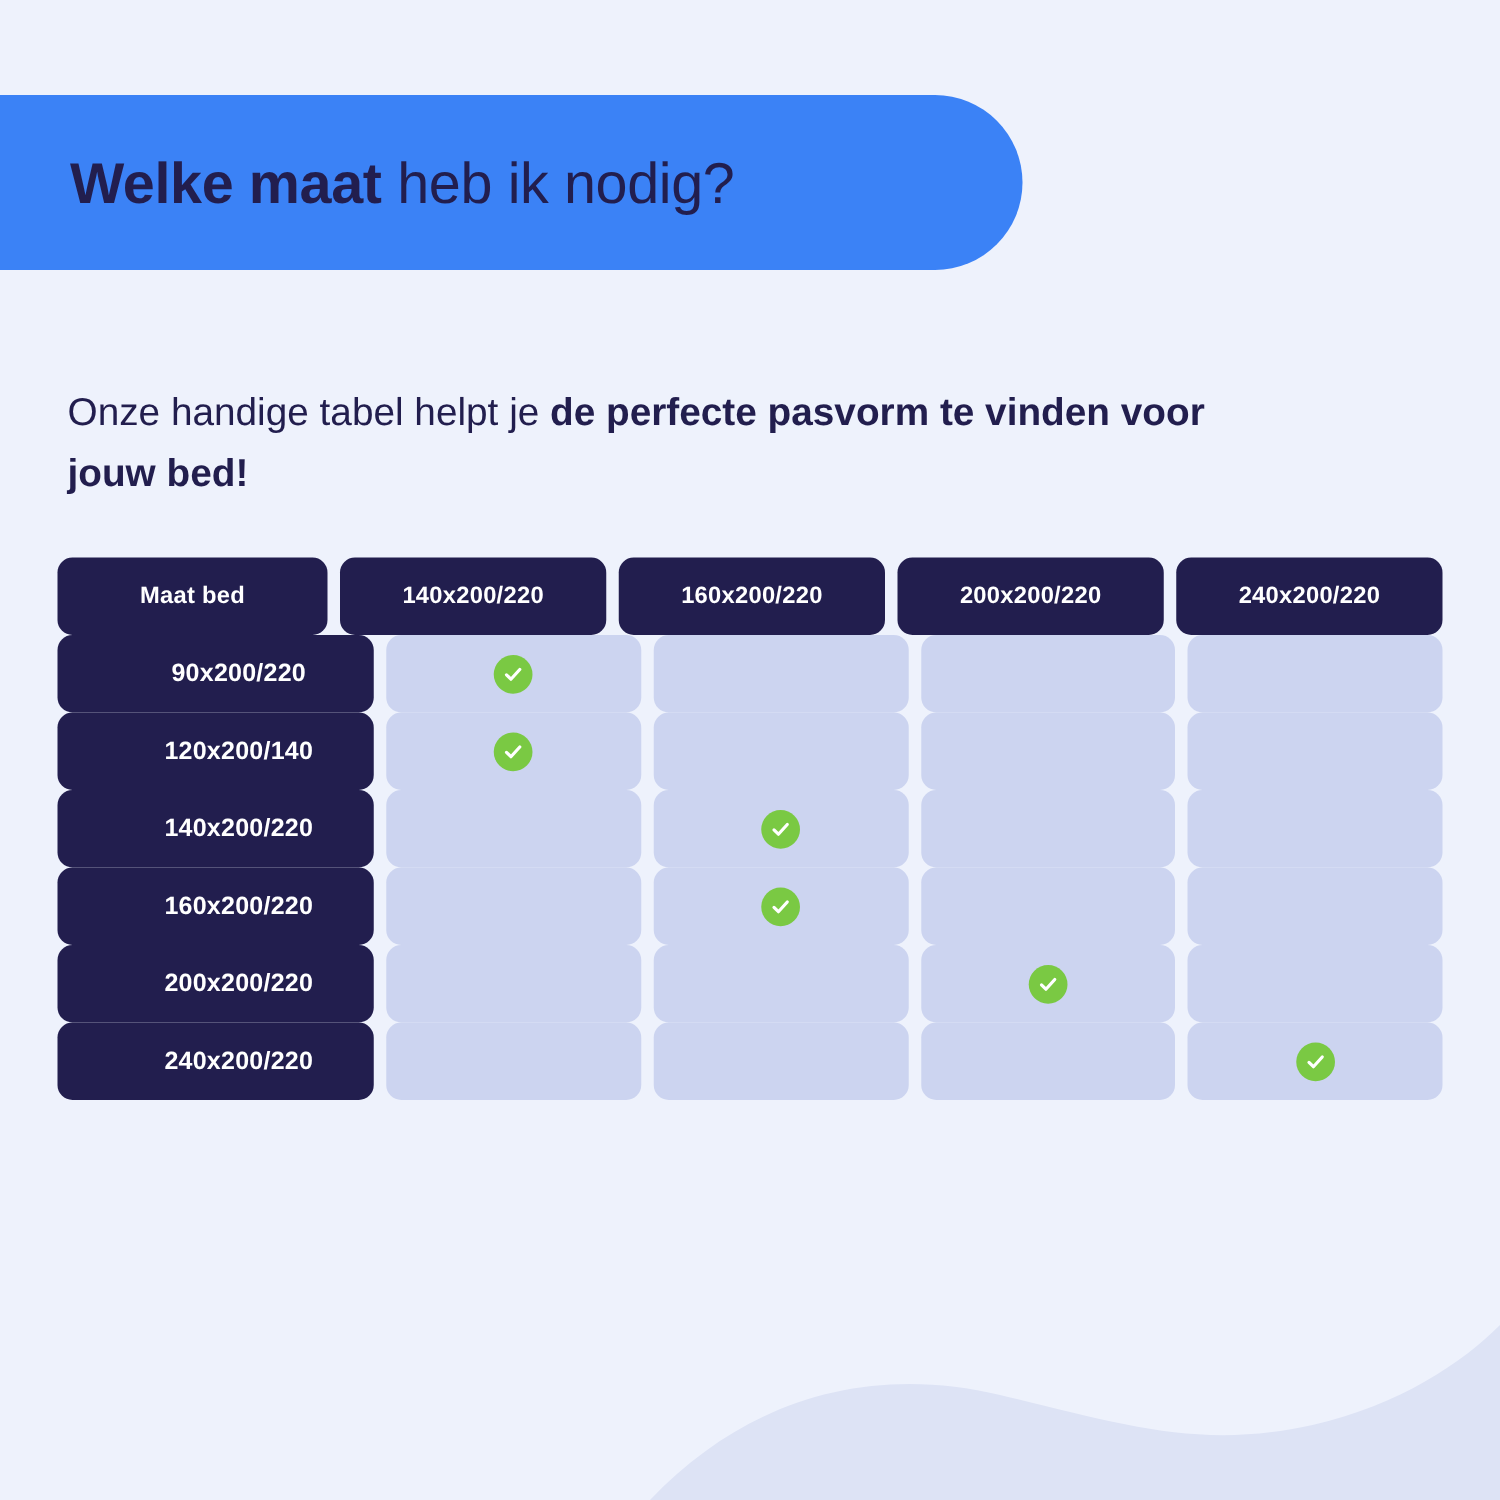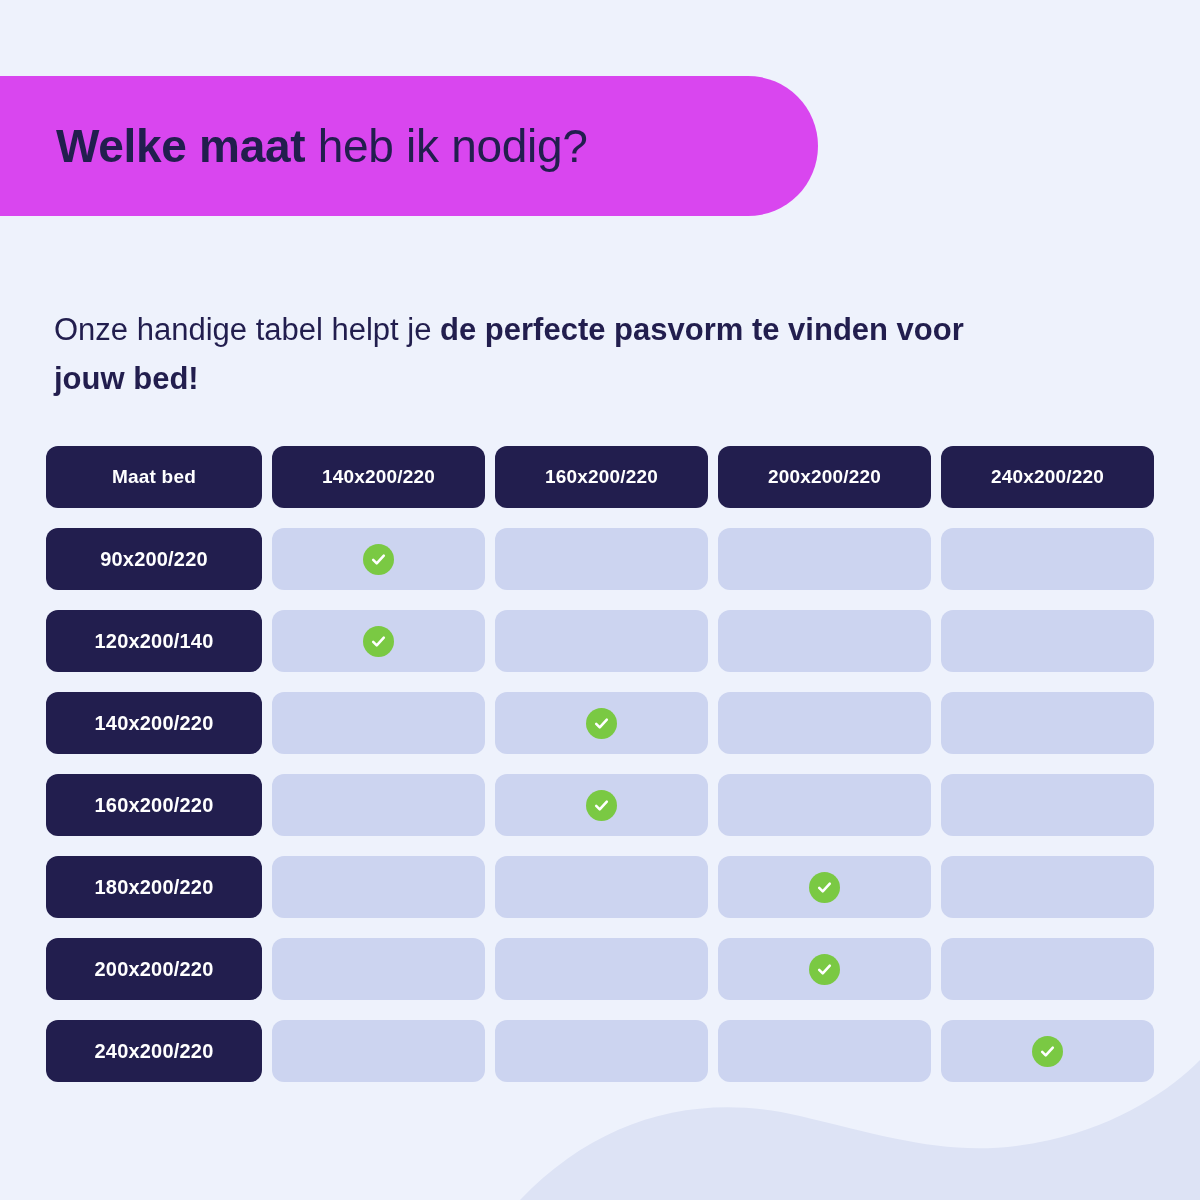--- a/index.html
+++ b/index.html
@@ -26,21 +26,21 @@
     z-index: 0;
   }
 
   
   .banner {
     position: absolute;
     left: 0;
     top: 76px;
     width: 818px;
     height: 140px;
-    background: #d946ef;
+    background: #3b82f6;
     border-top-right-radius: 70px;
     border-bottom-right-radius: 70px;
     display: flex;
     align-items: center;
     z-index: 2;
   }
   .banner-title {
     margin-left: 56px;
     font-size: 46px;
     line-height: 1;
@@ -75,21 +75,21 @@
   .table {
     position: absolute;
     left: 46px;
     top: 446px;
     width: 1108px;
     z-index: 2;
   }
   .trow {
     display: flex;
     gap: 10px;
-    margin-bottom: 20px;
+    margin-bottom: 0;
   }
   .trow:last-child {
     margin-bottom: 0;
   }
 
   .cell-label {
     flex: 0 0 216px;
     height: 62px;
     border-radius: 12px;
     display: flex;
@@ -113,20 +113,21 @@
     font-size: 19px;
     letter-spacing: 0.2px;
   }
 
   .body .cell-label {
     background: #221e4e;
     color: #ffffff;
     font-weight: 700;
     font-size: 20px;
     letter-spacing: 0.2px;
+    padding-left: 37px;
   }
   .body .cell-data {
     background: #ccd4f0;
   }
 
   .check {
     width: 31px;
     height: 31px;
     border-radius: 50%;
     background: #7ac943;
@@ -290,51 +291,20 @@
       </div>
     <div class="cell-data">
         <span class="check hidden">
           <svg width="17" height="17" viewBox="0 0 24 24">
             <path d="M4.5 12.5 L9.5 17.5 L19.5 6.5" fill="none" stroke="#ffffff" stroke-width="3.6" stroke-linecap="round" stroke-linejoin="round"></path>
           </svg>
         </span>
       </div>
   </div>
 
-  <div class="trow body">
-    <div class="cell-label">180x200/220</div>
-    <div class="cell-data">
-        <span class="check hidden">
-          <svg width="17" height="17" viewBox="0 0 24 24">
-            <path d="M4.5 12.5 L9.5 17.5 L19.5 6.5" fill="none" stroke="#ffffff" stroke-width="3.6" stroke-linecap="round" stroke-linejoin="round"></path>
-          </svg>
-        </span>
-      </div>
-    <div class="cell-data">
-        <span class="check hidden">
-          <svg width="17" height="17" viewBox="0 0 24 24">
-            <path d="M4.5 12.5 L9.5 17.5 L19.5 6.5" fill="none" stroke="#ffffff" stroke-width="3.6" stroke-linecap="round" stroke-linejoin="round"></path>
-          </svg>
-        </span>
-      </div>
-    <div class="cell-data">
-        <span class="check">
-          <svg width="17" height="17" viewBox="0 0 24 24">
-            <path d="M4.5 12.5 L9.5 17.5 L19.5 6.5" fill="none" stroke="#ffffff" stroke-width="3.6" stroke-linecap="round" stroke-linejoin="round"></path>
-          </svg>
-        </span>
-      </div>
-    <div class="cell-data">
-        <span class="check hidden">
-          <svg width="17" height="17" viewBox="0 0 24 24">
-            <path d="M4.5 12.5 L9.5 17.5 L19.5 6.5" fill="none" stroke="#ffffff" stroke-width="3.6" stroke-linecap="round" stroke-linejoin="round"></path>
-          </svg>
-        </span>
-      </div>
-  </div>
 
   <div class="trow body">
     <div class="cell-label">200x200/220</div>
     <div class="cell-data">
         <span class="check hidden">
           <svg width="17" height="17" viewBox="0 0 24 24">
             <path d="M4.5 12.5 L9.5 17.5 L19.5 6.5" fill="none" stroke="#ffffff" stroke-width="3.6" stroke-linecap="round" stroke-linejoin="round"></path>
           </svg>
         </span>
       </div>

